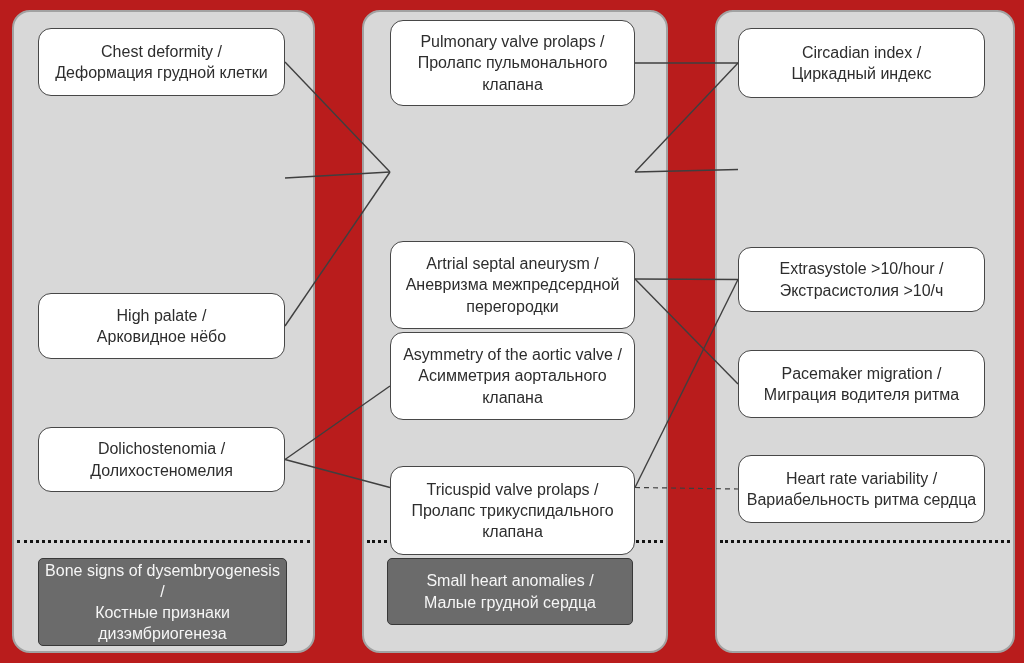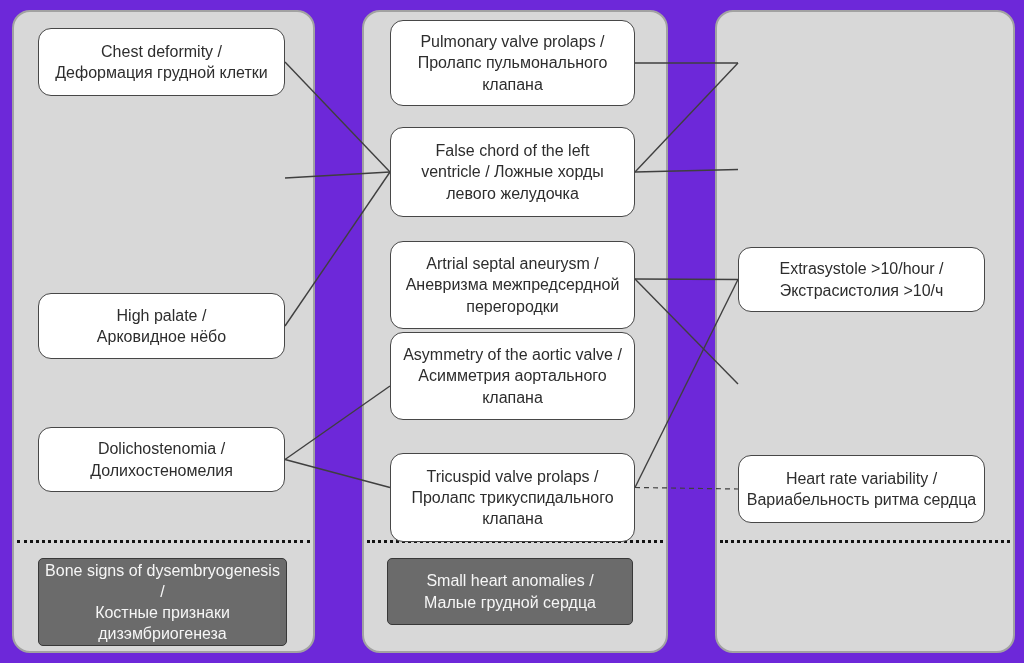--- a/index.html
+++ b/index.html
@@ -1,20 +1,20 @@
 <!DOCTYPE html>
 <html style="--panel_fill: #d8d8d8; --panel_border: #a2a2a2; --node_fill: #ffffff; --node_border: #474747; --footer_fill: #6b6b6b; --footer_border: #383838; --footer_text: #f6f6f6; --text_color: #2d2d2d; --line_color: #3f3f3f; --dots_color: #141414;"><head>
 <meta charset="utf-8">
 <style>
   html, body { margin: 0; padding: 0; background: #ffffff; }
   .canvas {
     position: relative;
     width: 1024px;
     height: 663px;
-    background: #6d28d9;
+    background: #b91c1c;
     font-family: "Liberation Sans", "DejaVu Sans", sans-serif;
     overflow: hidden;
   }
   .panel {
     position: absolute;
     background: var(--panel_fill, #d8d8d8);
     border: 2px solid var(--panel_border, #a2a2a2);
     border-radius: 18px;
     box-sizing: border-box;
   }
@@ -101,35 +101,36 @@
   <div class="node" style="left:38px;top:28px;width:247px;height:68px">Chest deformity /
 Деформация грудной клетки</div>
   <div class="node" style="left:38px;top:293px;width:247px;height:66px">High palate /
 Арковидное нёбо</div>
   <div class="node" style="left:38px;top:427px;width:247px;height:65px">Dolichostenomia /
 Долихостеномелия</div>
 
   <div class="node" style="left:390px;top:20px;width:245px;height:86px">Pulmonary valve prolaps /
 Пролапс пульмонального
 клапана</div>
-  <div class="node" style="left:390px;top:127px;width:245px;height:90px">False chord of the left
-ventricle / Ложные хорды
-левого желудочка</div>
   <div class="node" style="left:390px;top:241px;width:245px;height:88px">Artrial septal aneurysm /
 Аневризма межпредсердной
 перегородки</div>
   <div class="node" style="left:390px;top:332px;width:245px;height:88px">Asymmetry of the aortic valve /
 Асимметрия аортального
 клапана</div>
-  <div class="node" style="left:390px;top:453px;width:245px;height:89px">Tricuspid valve prolaps /
+  <div class="node" style="left:390px;top:466px;width:245px;height:89px">Tricuspid valve prolaps /
 Пролапс трикуспидального
 клапана</div>
 
+  <div class="node" style="left:738px;top:28px;width:247px;height:70px">Circadian index /
+Циркадный индекс</div>
   <div class="node" style="left:738px;top:247px;width:247px;height:65px">Extrasystole &gt;10/hour /
 Экстрасистолия &gt;10/ч</div>
+  <div class="node" style="left:738px;top:350px;width:247px;height:68px">Pacemaker migration /
+Миграция водителя ритма</div>
   <div class="node" style="left:738px;top:455px;width:247px;height:68px">Heart rate variability /
 Вариабельность ритма сердца</div>
 
   <div class="footer" style="left:38px;top:558px;width:249px;height:88px">Bone signs of dysembryogenesis /
 Костные признаки
 дизэмбриогенеза</div>
   <div class="footer" style="left:387px;top:558px;width:246px;height:67px">Small heart anomalies /
 Малые грудной сердца</div>
 
 </div>

